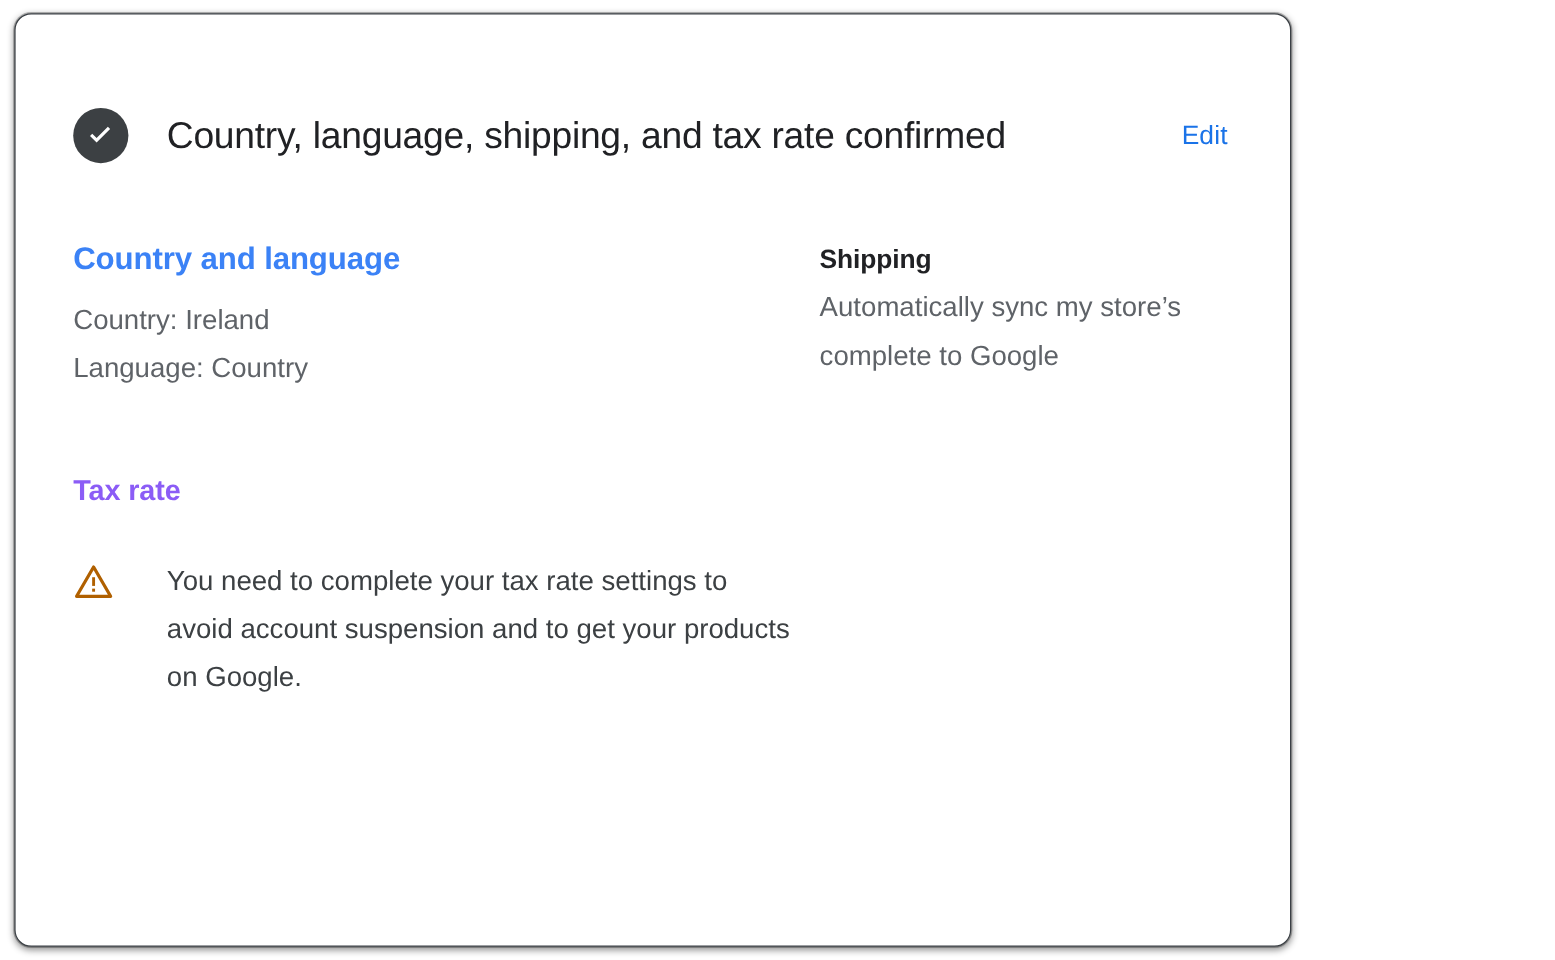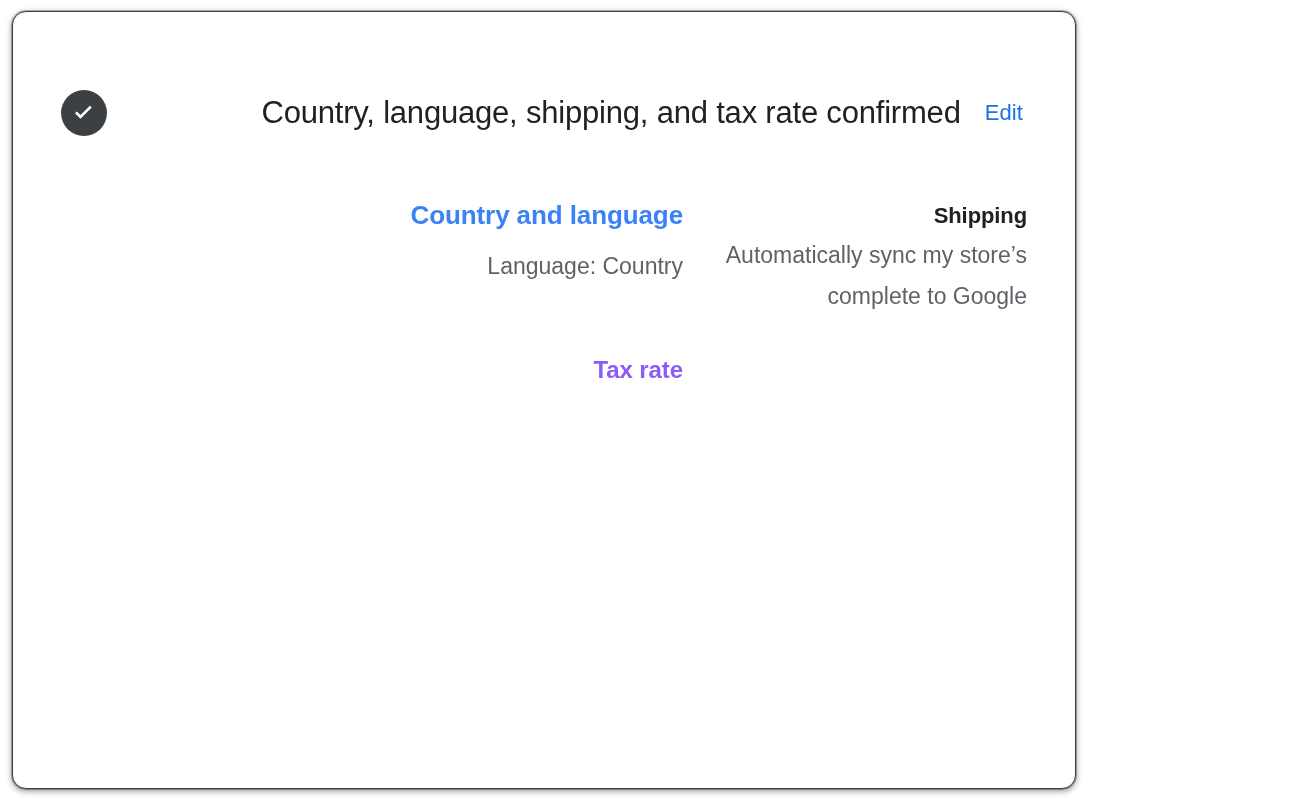--- a/index.html
+++ b/index.html
@@ -14,21 +14,20 @@
     font-family: "Liberation Sans", sans-serif;
     -webkit-font-smoothing: antialiased;
   }
 
   .page {
     position: relative;
     width: 1080px;
     height: 800px;
     box-sizing: border-box;
     padding: 11px 4px 11px 12px;
-    text-align: right;
   }
 
   .card {
     position: relative;
     width: 100%;
     height: 100%;
     box-sizing: border-box;
     background: #ffffff;
     border-radius: 14px;
     border: 1px solid #3a3f44;
@@ -179,26 +178,37 @@
       <div class="header-title">Country, language, shipping, and tax rate confirmed</div>
       <a class="edit-link" href="#">Edit</a>
     </div>
 
     <div class="card-body">
       <div class="cols">
 
         <div class="col-left">
           <section>
             <h2 class="sec-title-lg">Country and language</h2>
+            <p class="sec-text">Country: Ireland</p>
             <p class="sec-text">Language: Country</p>
           </section>
 
           <section class="tax-block">
             <h2 class="sec-title-tax">Tax rate</h2>
 
+            <div class="warning">
+              <span class="warning-icon">
+                <svg width="34" height="34" viewBox="0 0 24 24" aria-hidden="true">
+                  <path d="M12 3.2 22 20.4H2L12 3.2z" fill="none" stroke="#b06000" stroke-width="1.9" stroke-linejoin="round"></path>
+                  <rect x="11.15" y="9.2" width="1.7" height="5.1" fill="#b06000"></rect>
+                  <rect x="11.15" y="15.9" width="1.7" height="1.8" fill="#b06000"></rect>
+                </svg>
+              </span>
+              <div class="warning-text">You need to complete your tax rate settings to avoid account suspension and to get your products on Google.</div>
+            </div>
           </section>
         </div>
 
         <div class="col-right">
           <section>
             <h2 class="sec-title-md">Shipping</h2>
             <p class="sec-text">Automatically sync my store’s complete to Google</p>
           </section>
         </div>
 

